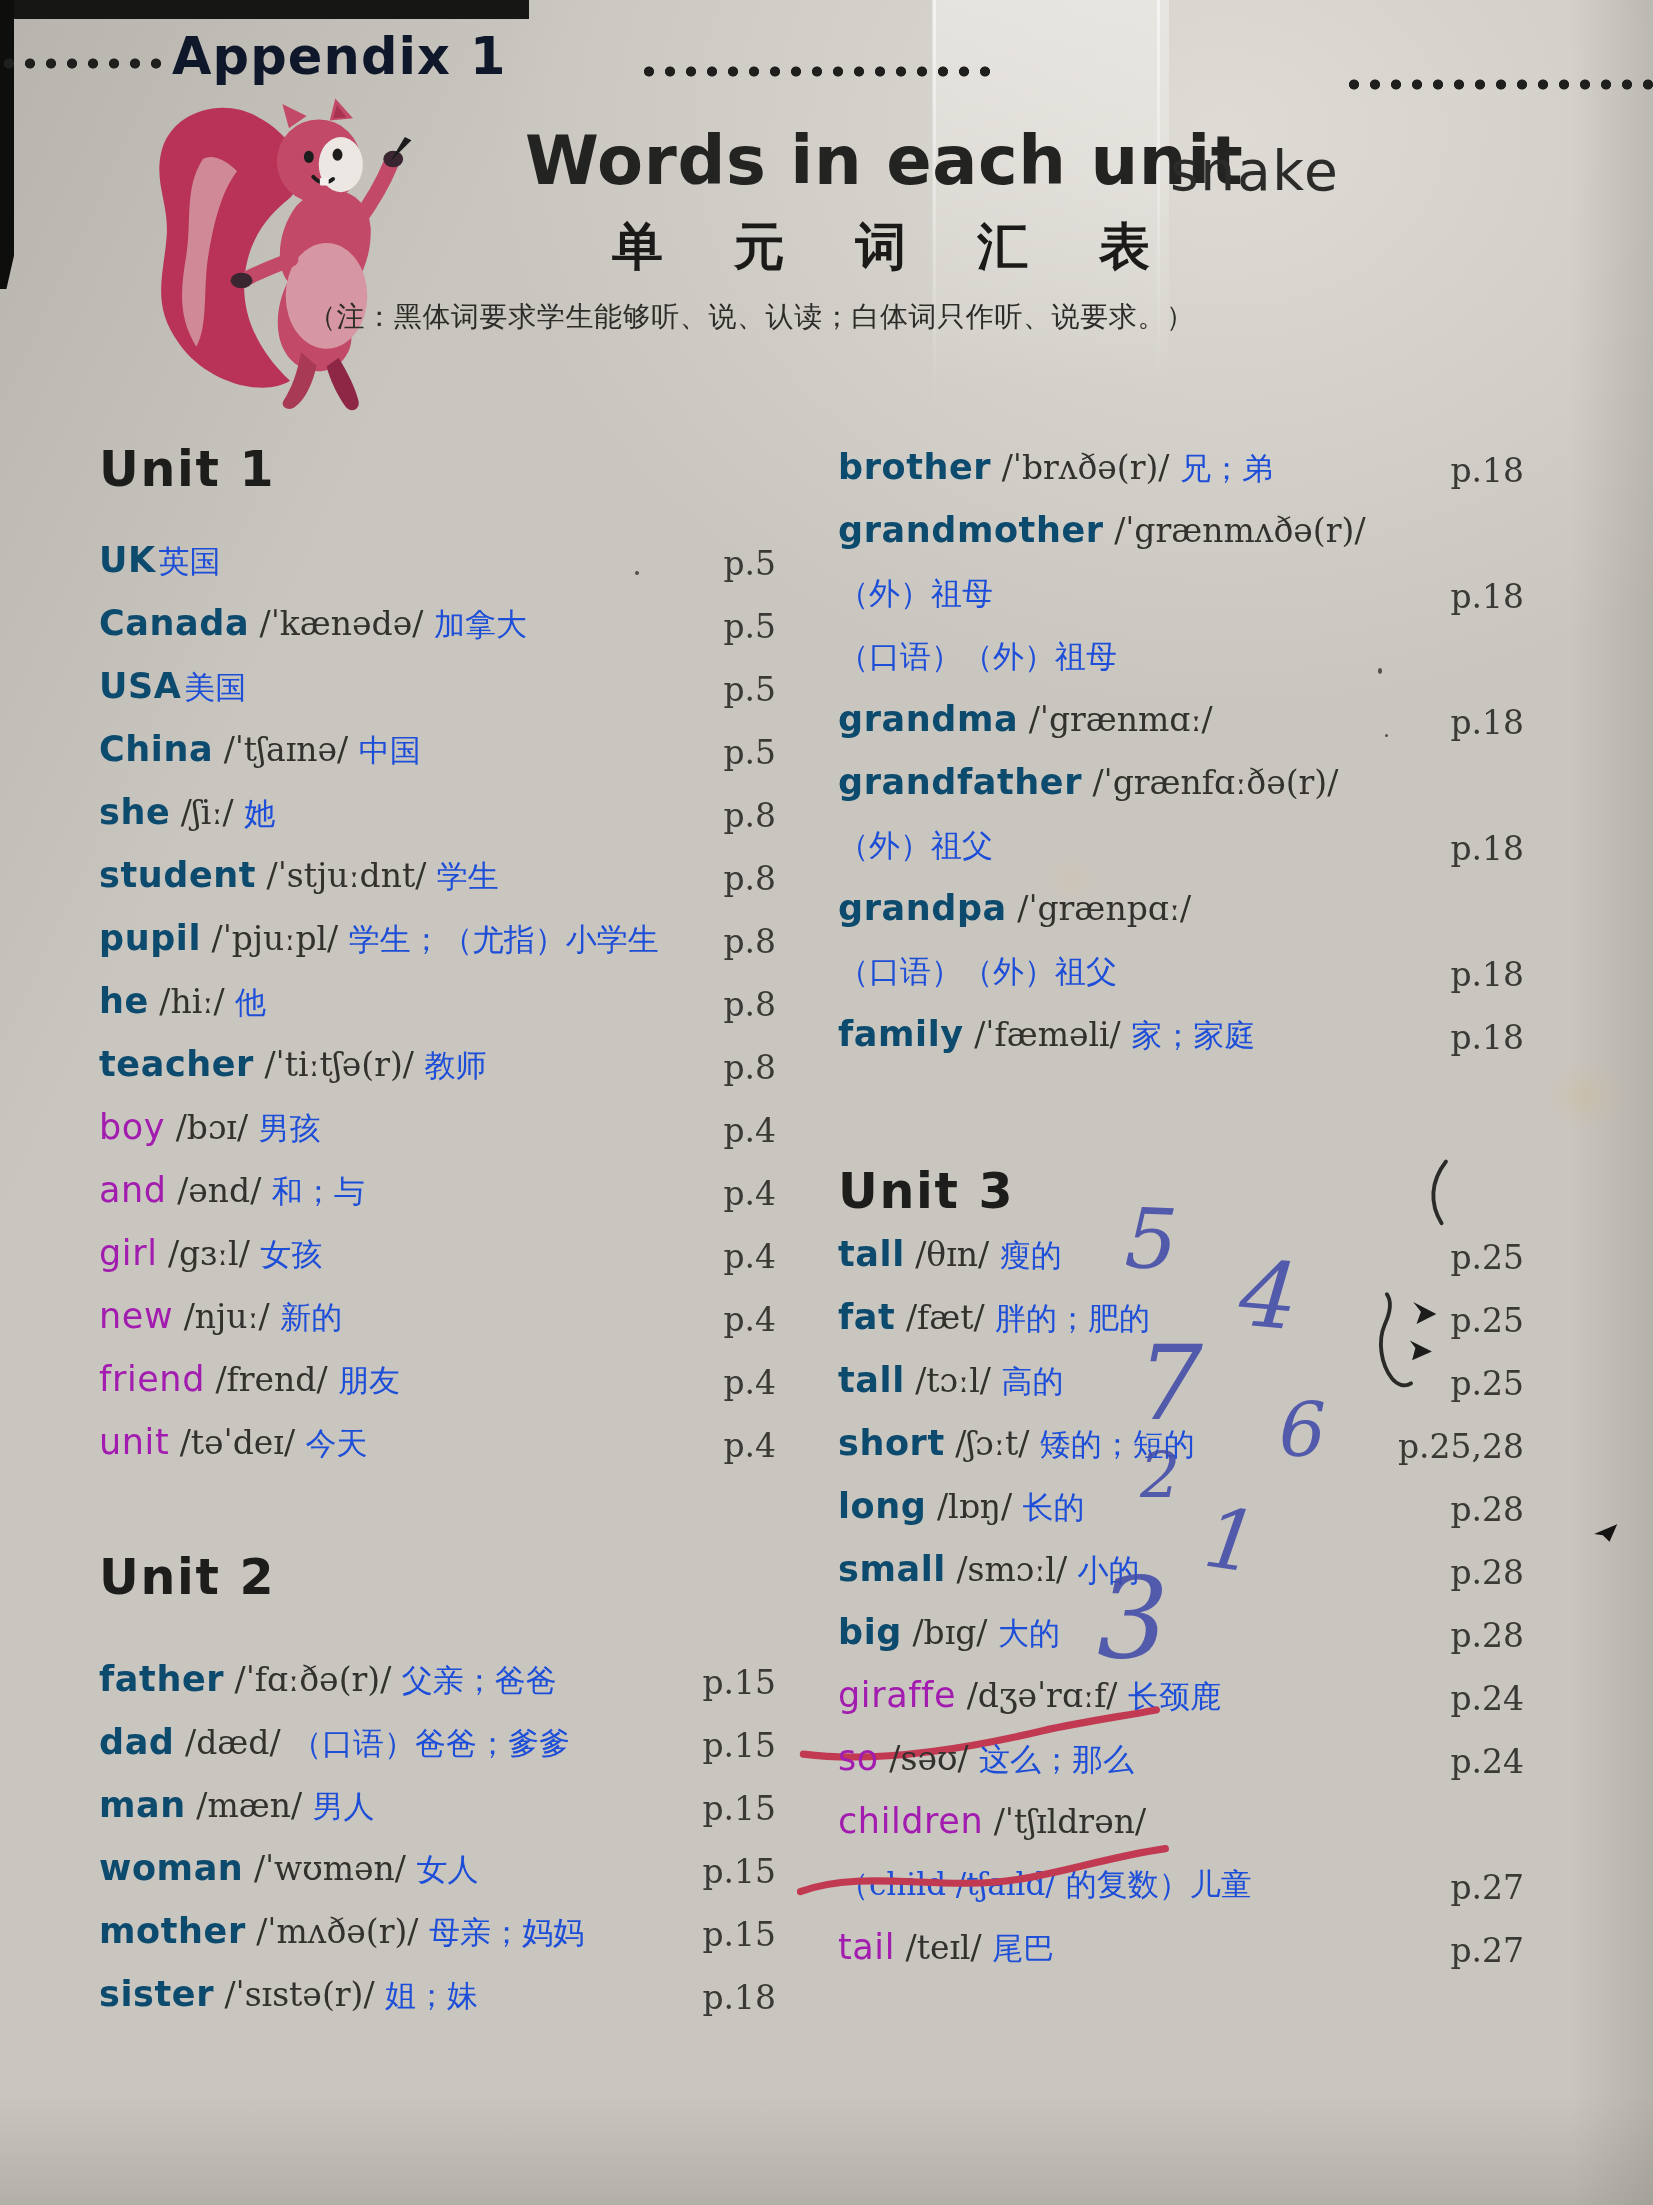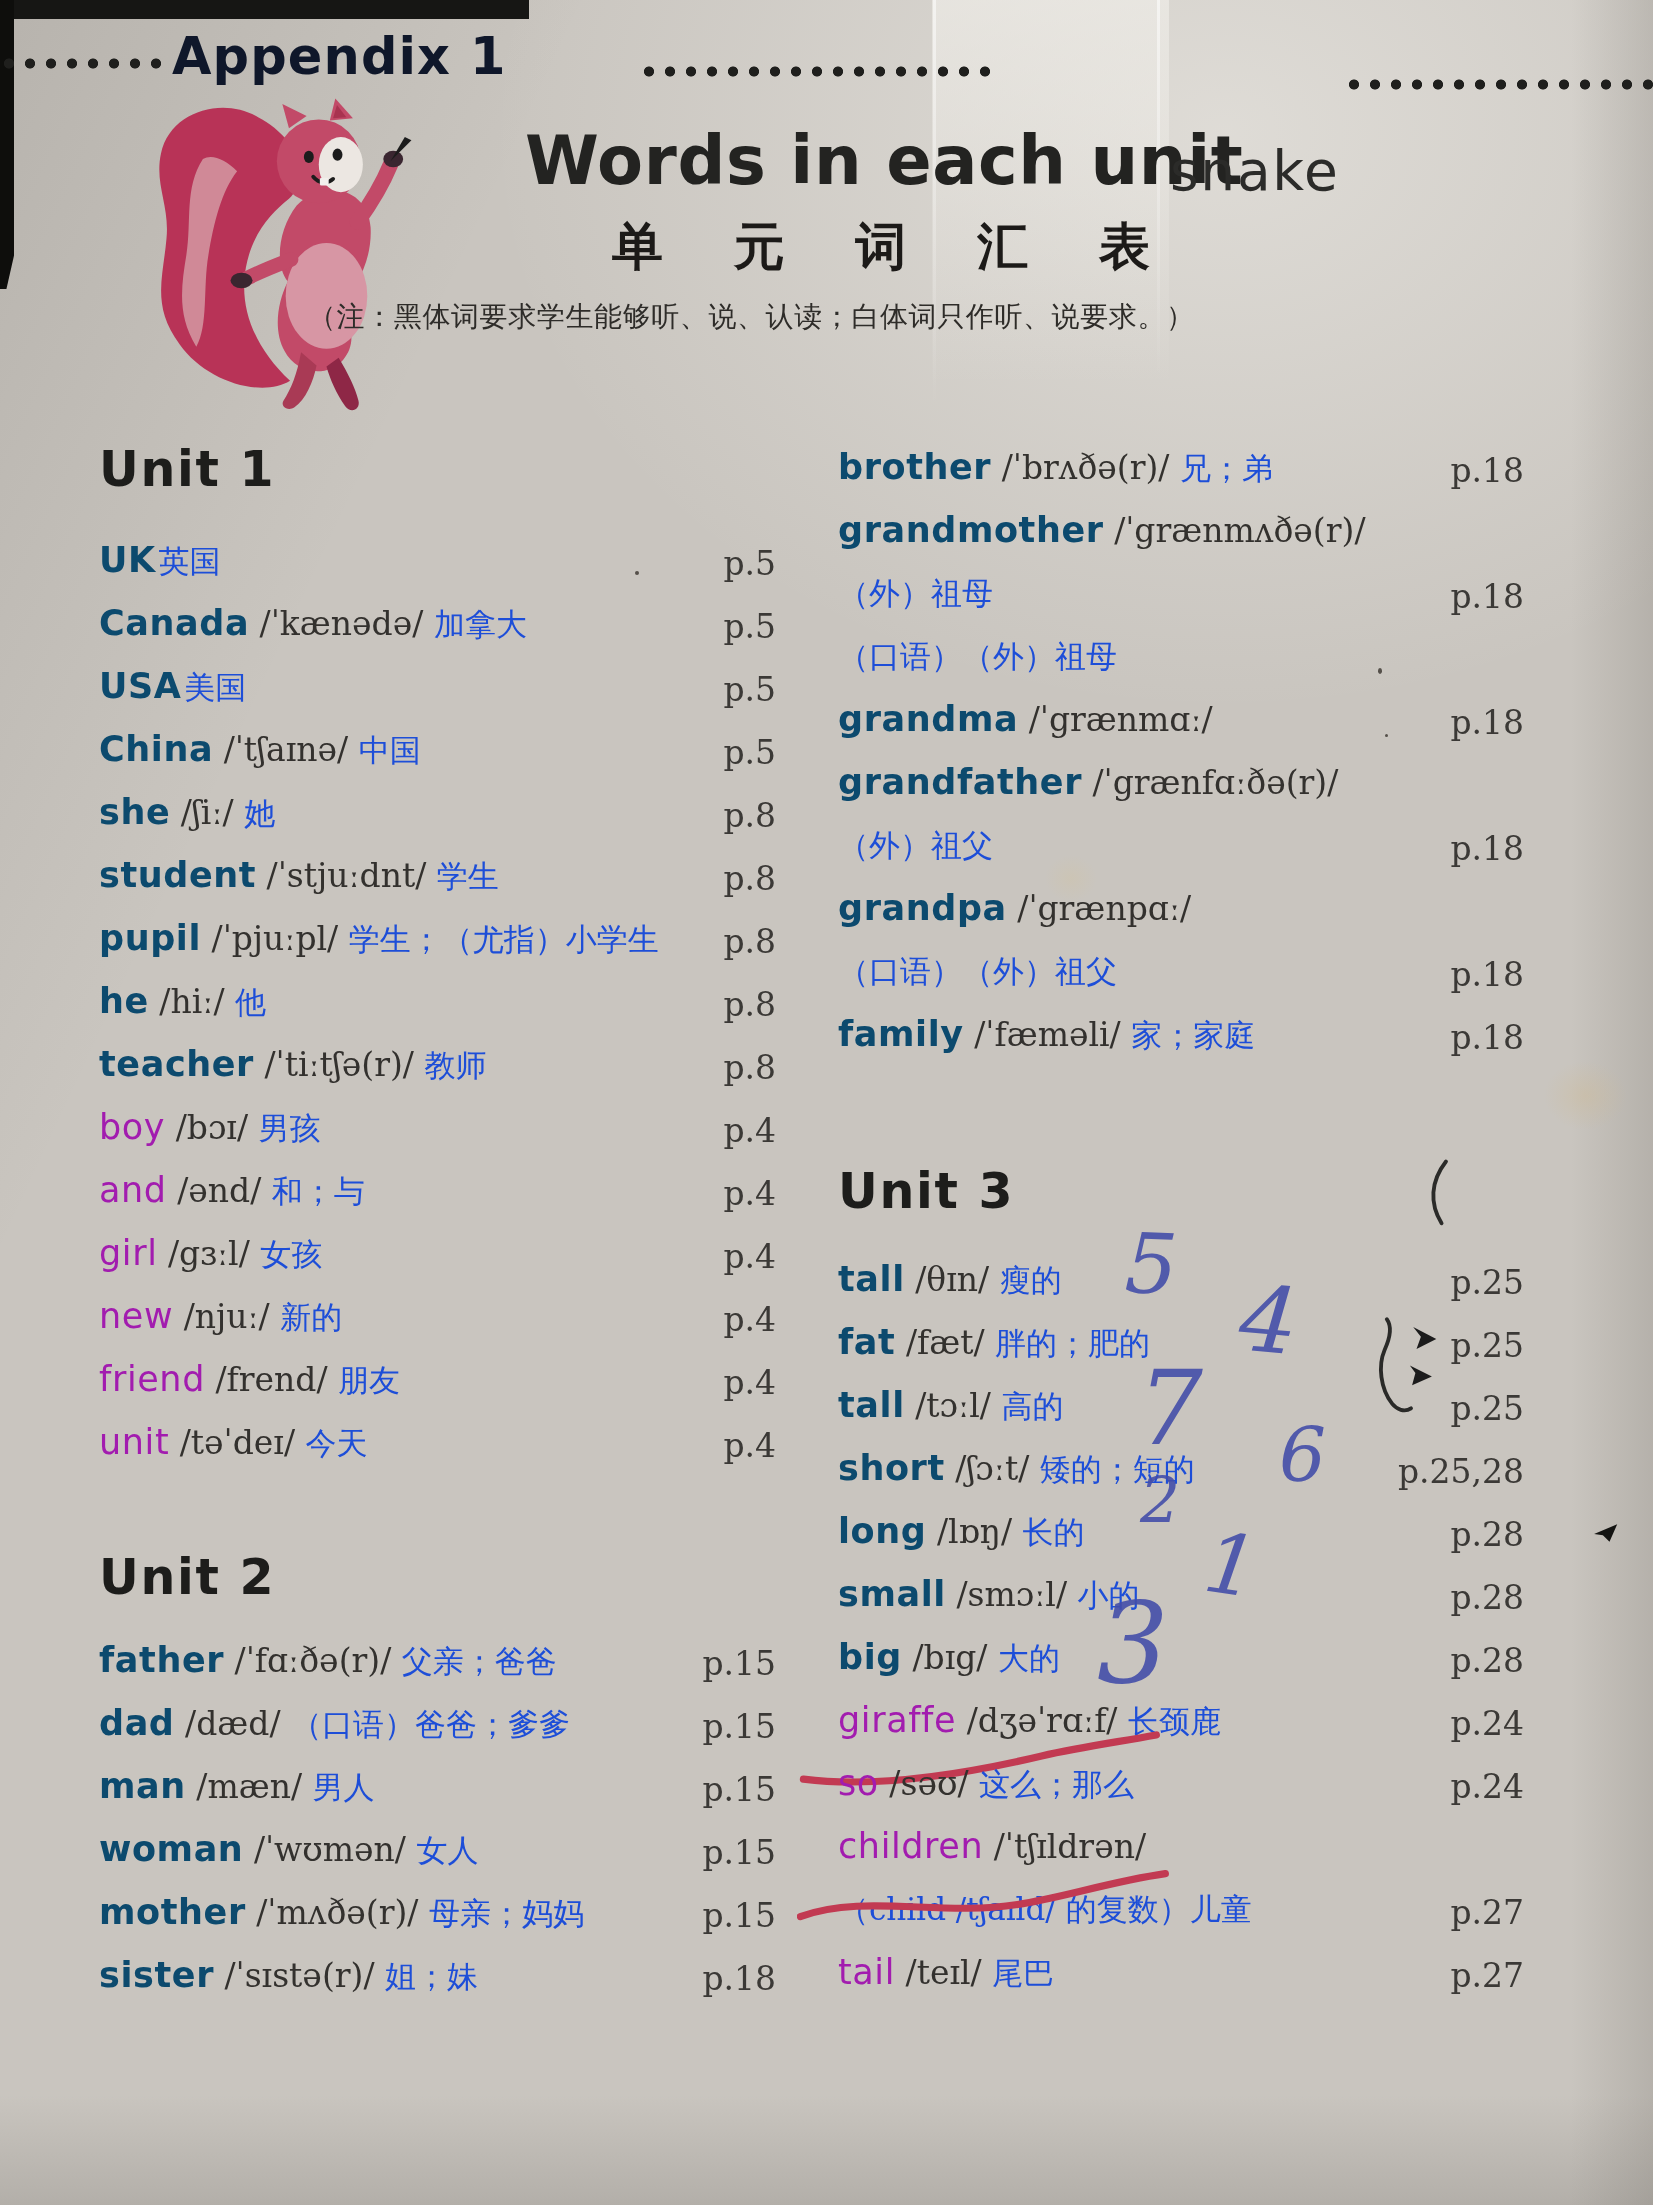--- a/index.html
+++ b/index.html
@@ -37,23 +37,23 @@
   .title-zh{position:absolute;left:612px;top:213px;font-size:51px;color:#1c1a18;
     font-family:"DejaVu Serif","Liberation Serif",serif;letter-spacing:26.5px;font-weight:600;}
   .note{position:absolute;left:308px;top:298px;font-size:28px;color:#2e2c29;
     font-family:"DejaVu Serif","Liberation Serif",serif;letter-spacing:0.6px;}
 
   
   .col{position:absolute;}
   #col-left{left:99px;top:438px;width:677px;}
   #col-right{left:838px;top:436px;width:686px;}
   .unit-heading{font-size:49px;font-weight:700;color:#1d1d1b;height:63px;line-height:63px;letter-spacing:1.7px;}
-  .heading-gap-2{margin-top:72px;margin-bottom:20px;}
+  .heading-gap-2{margin-top:72px;margin-bottom:39px;}
   .heading-gap-1{margin-bottom:27.6px;}
-  .heading-gap-3{margin-top:94px;margin-bottom:25px;}
+  .heading-gap-3{margin-top:94px;}
   .entry{position:relative;white-space:nowrap;}
   .entry .line{height:63px;line-height:63px;}
   .word{font-size:35px;font-weight:700;color:#0c4a6e;letter-spacing:0.6px;}
   .word.light{font-weight:400;color:#a21caf;}
   .phon{font-size:33px;font-weight:400;color:#33312e;font-family:"DejaVu Serif","Liberation Serif",serif;}
   .zh{font-size:31px;color:#1d4ed8;font-family:"DejaVu Serif","Liberation Serif",serif;}
   .pg{position:absolute;right:0;bottom:-3.3px;height:63px;line-height:63px;
     font-size:33px;color:#3b3936;font-family:"DejaVu Serif","Liberation Serif",serif;}
   
   .hand{position:absolute;color:rgba(68,78,168,.9);

